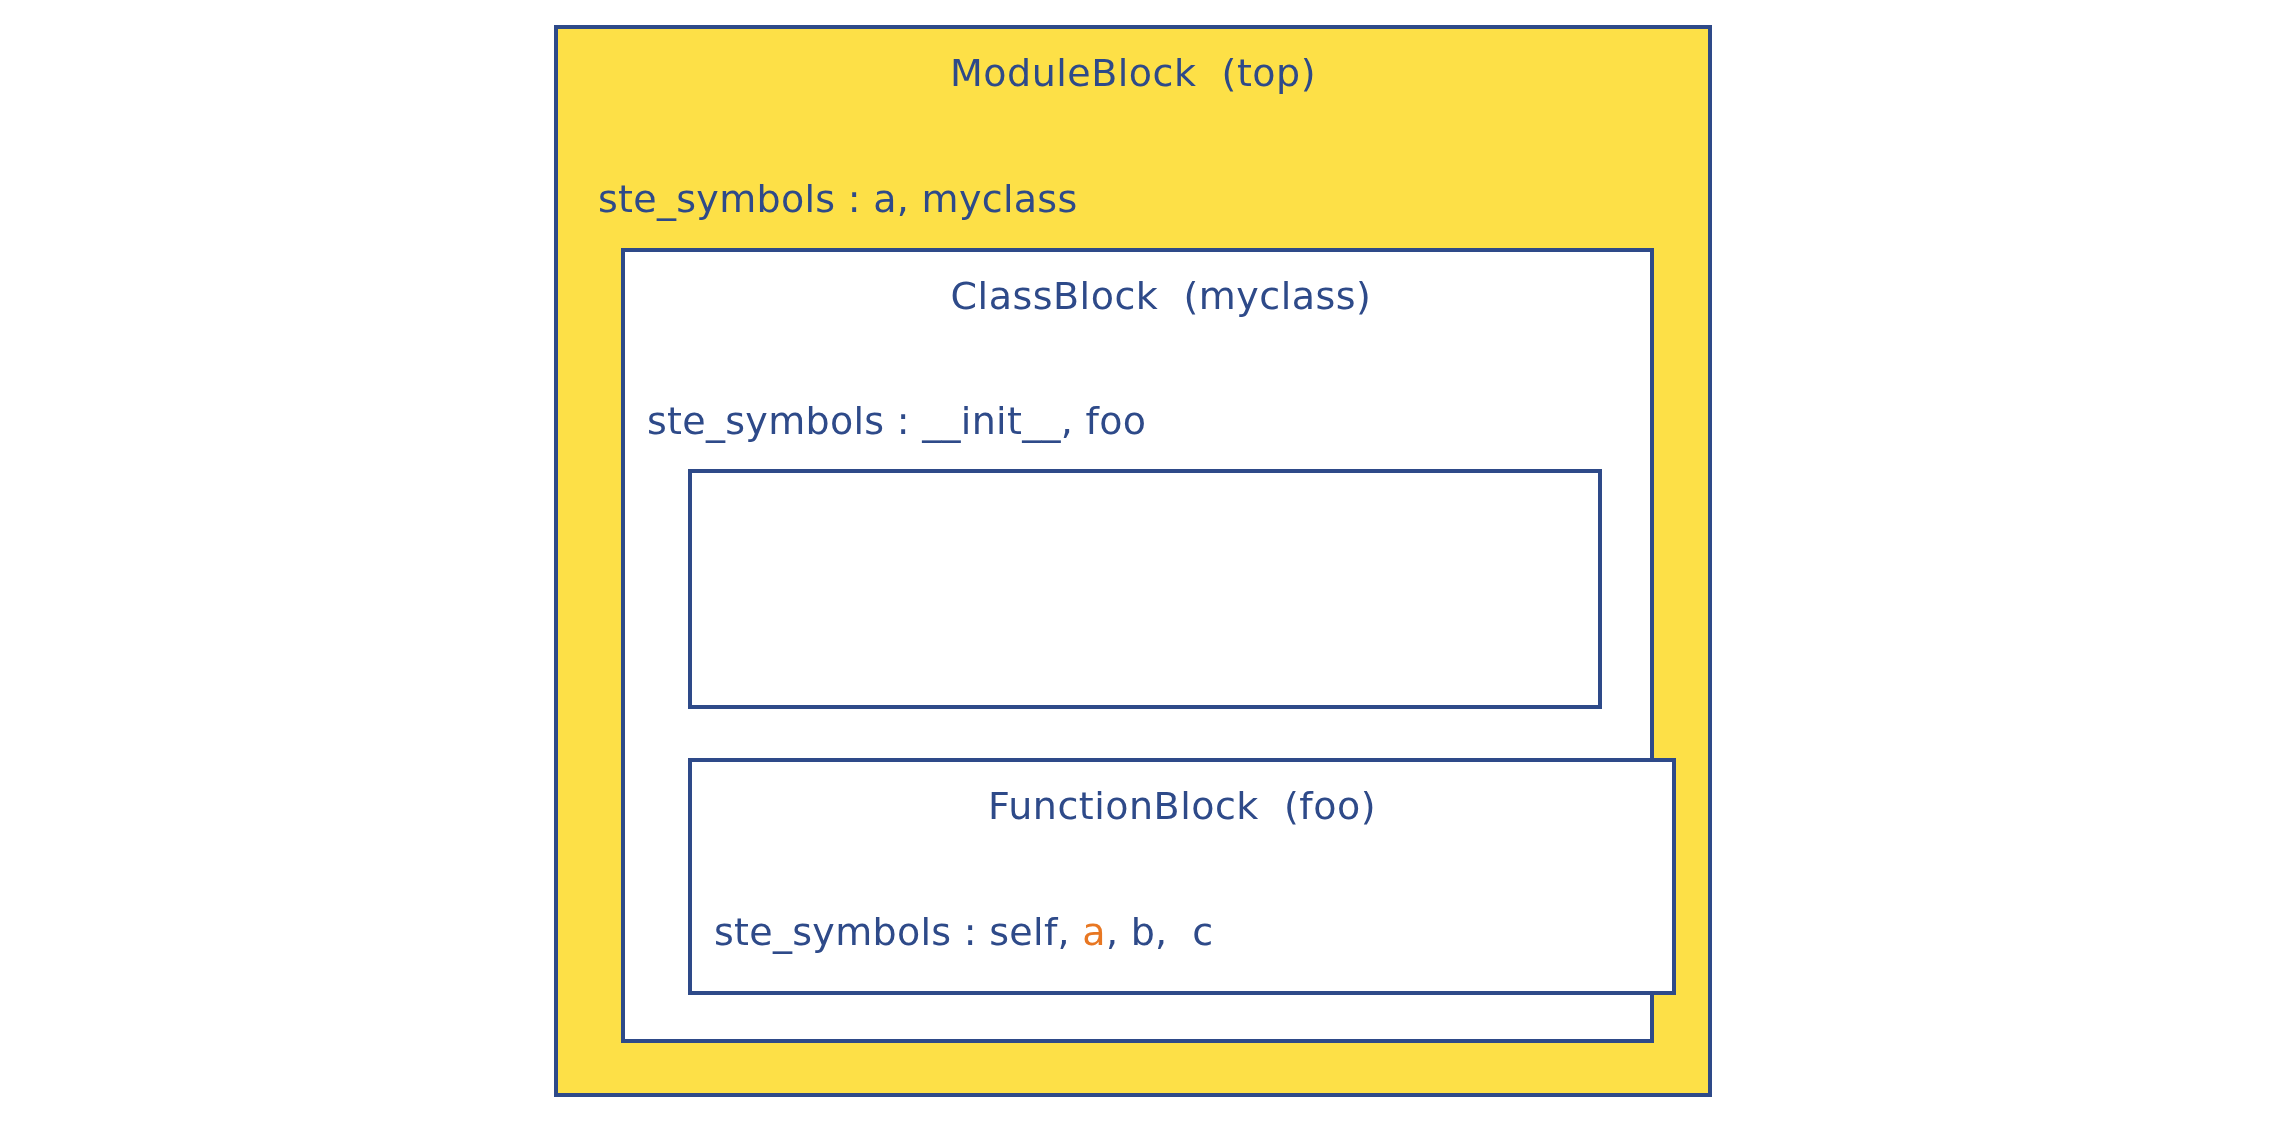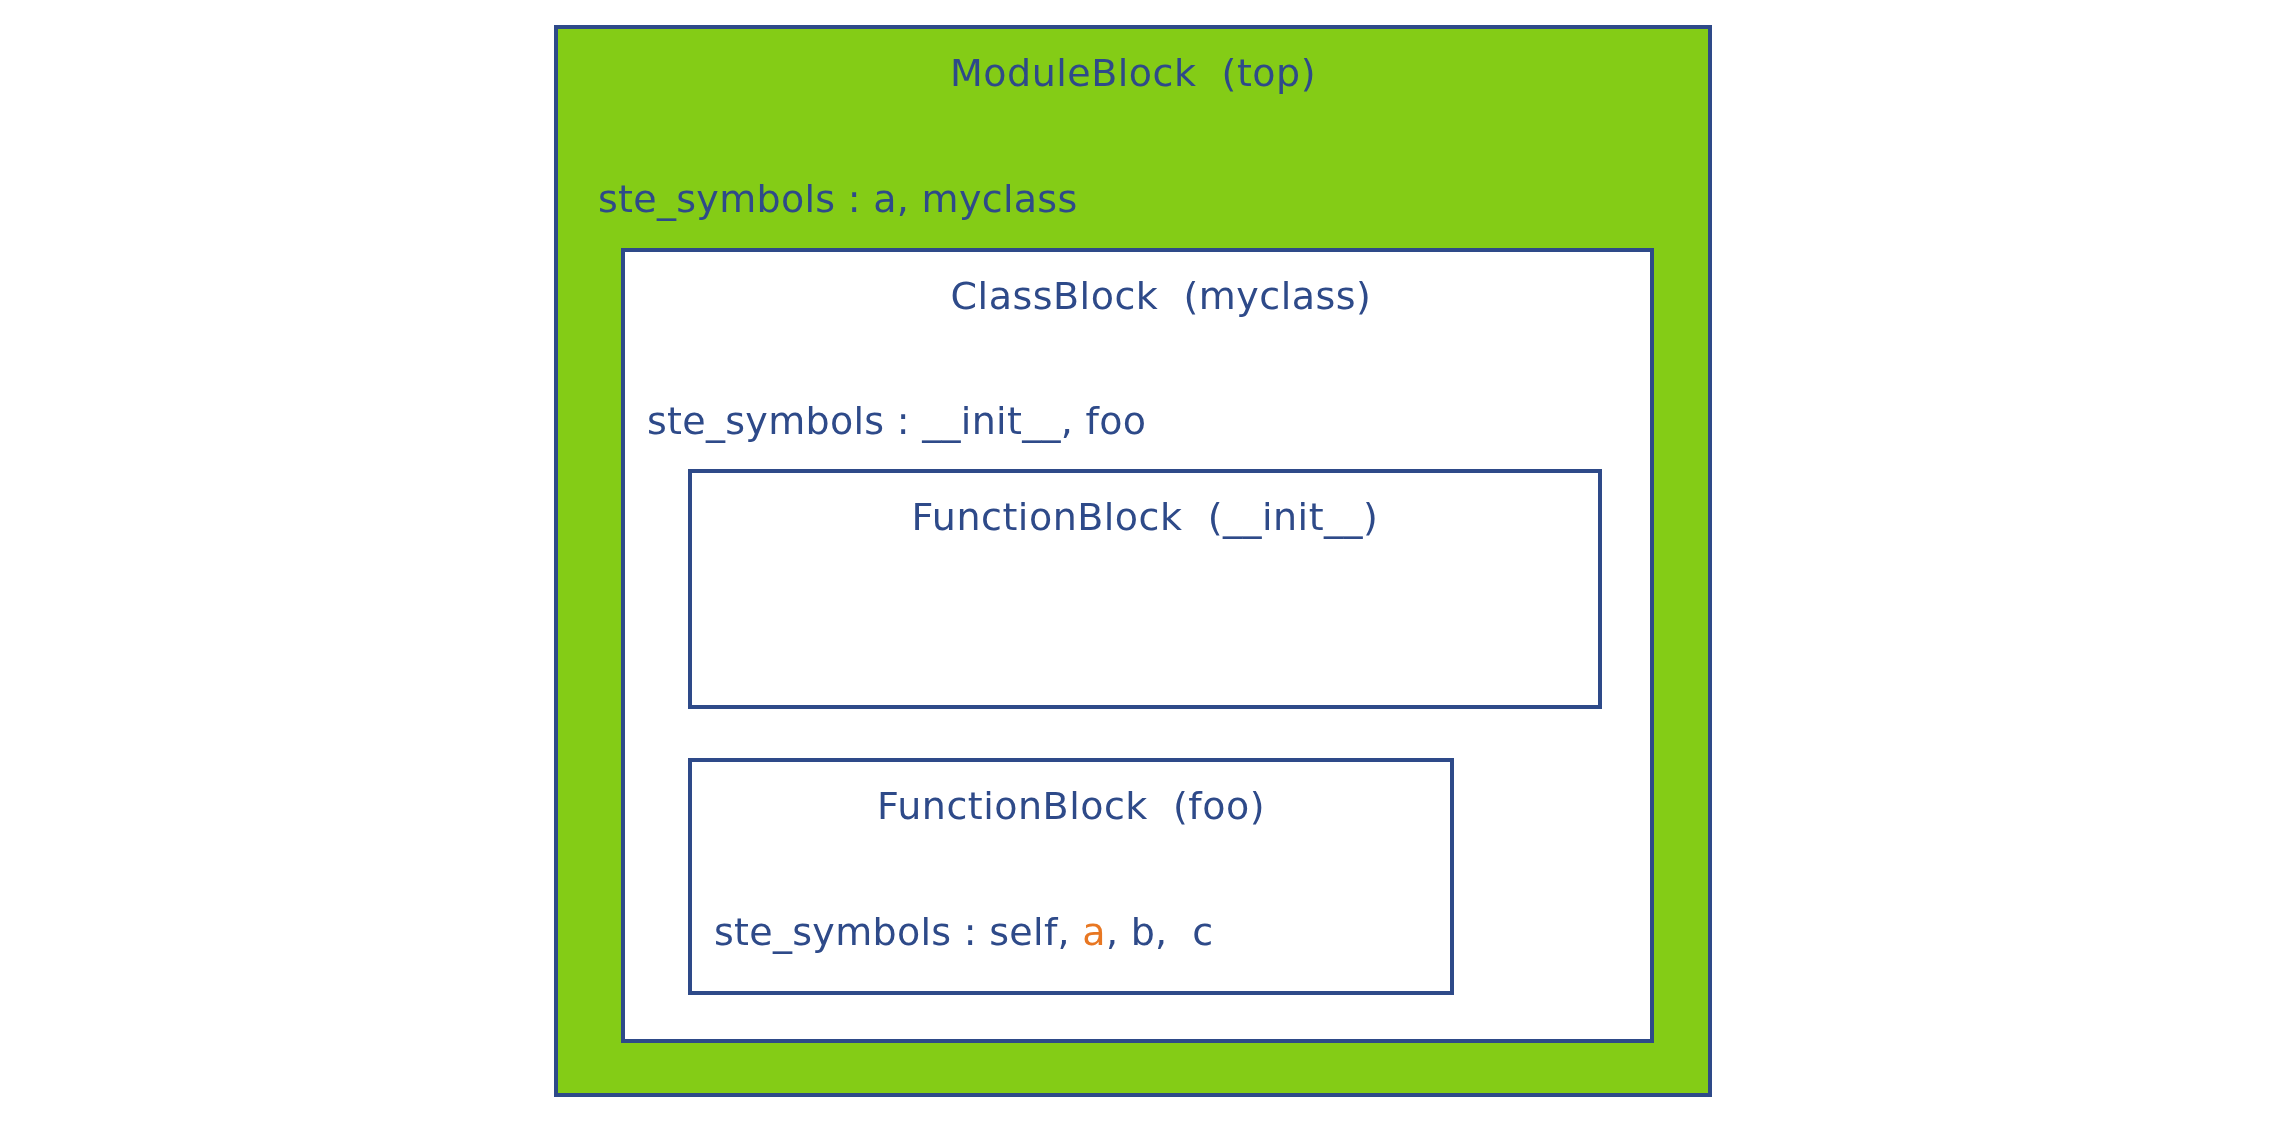--- a/index.html
+++ b/index.html
@@ -45,21 +45,21 @@
   }
   .block-func-init {
     left: 63px;   
     top: 217px;
     width: 914px;
     height: 240px;
   }
   .block-func-foo {
     left: 63px;
     top: 506px;
-    width: 766px;
+    width: 988px;
     height: 237px;
     padding-left: 24px;
   }
 
   
   .block-title {
     position: absolute;
     left: 0;
     right: 0;
     text-align: center;
@@ -101,35 +101,34 @@
 
   .sym-label, .sym-sep, .sym-list {
     white-space: pre;
   }
 </style>
 </head>
 <body style="background: rgb(255, 255, 255);">
 
 <div id="canvas">
 
-  <div class="block block-module" style="border-color: rgb(46, 74, 137); background: #84cc16;">
+  <div class="block block-module" style="border-color: rgb(46, 74, 137); background: #fde047;">
 
     <div class="block-title" style="color: rgb(46, 74, 137);">ModuleBlock  (top)</div>
 
     <div class="block-symbols" style="color: rgb(46, 74, 137);">ste_symbols : a, myclass</div>
 
     <div class="block block-class" style="border-color: rgb(46, 74, 137); background: rgb(255, 255, 255);">
 
       <div class="block-title" style="color: rgb(46, 74, 137);">ClassBlock  (myclass)</div>
 
       <div class="block-symbols" style="color: rgb(46, 74, 137);">ste_symbols : __init__, foo</div>
 
       <div class="block block-func-init" style="border-color: rgb(46, 74, 137); background: rgb(255, 255, 255);">
 
-        <div class="block-title" style="color: rgb(46, 74, 137);">FunctionBlock  (__init__)</div>
 
 
       </div>
 
       <div class="block block-func-foo" style="border-color: rgb(46, 74, 137); background: rgb(255, 255, 255);">
 
         <div class="block-title" style="color: rgb(46, 74, 137);">FunctionBlock  (foo)</div>
 
         <div class="block-symbols" style="color: rgb(46, 74, 137);"><span class="sym-list">ste_symbols : self, </span><span class="sym-highlight" style="color: rgb(232, 119, 34);">a</span><span class="sym-list">, b,  c</span></div>
 

